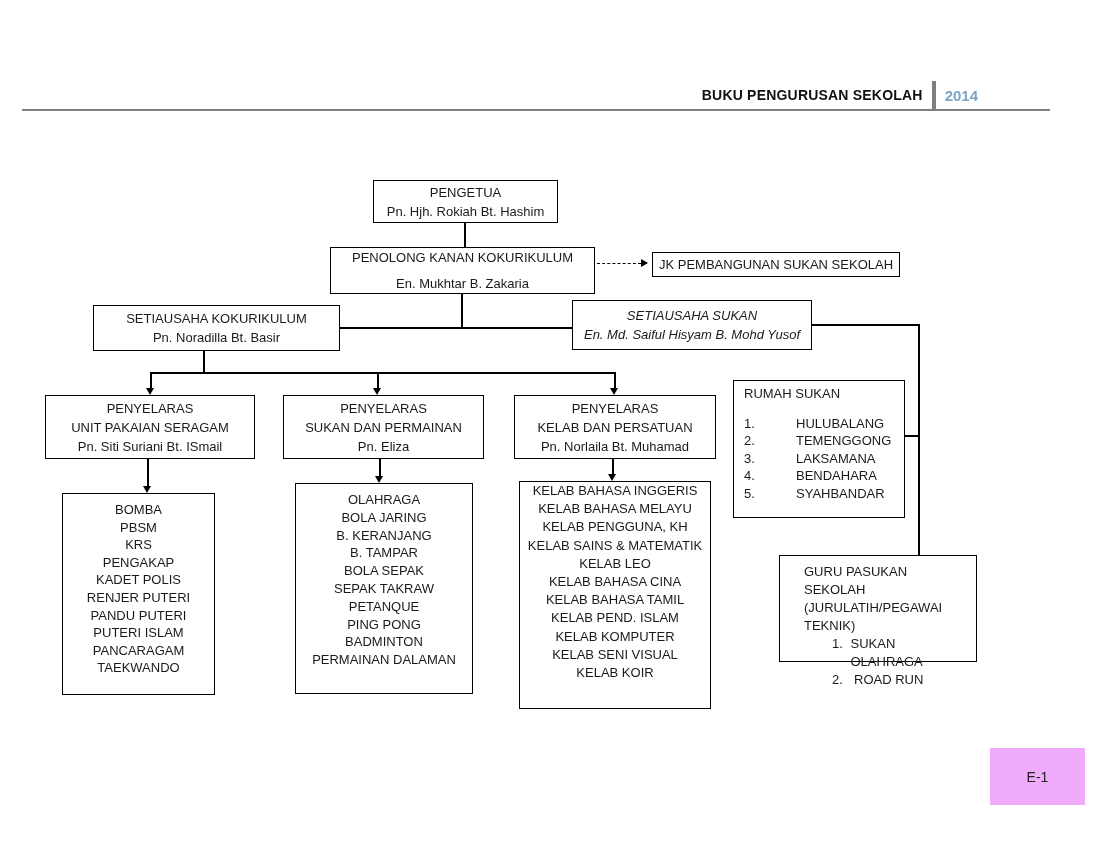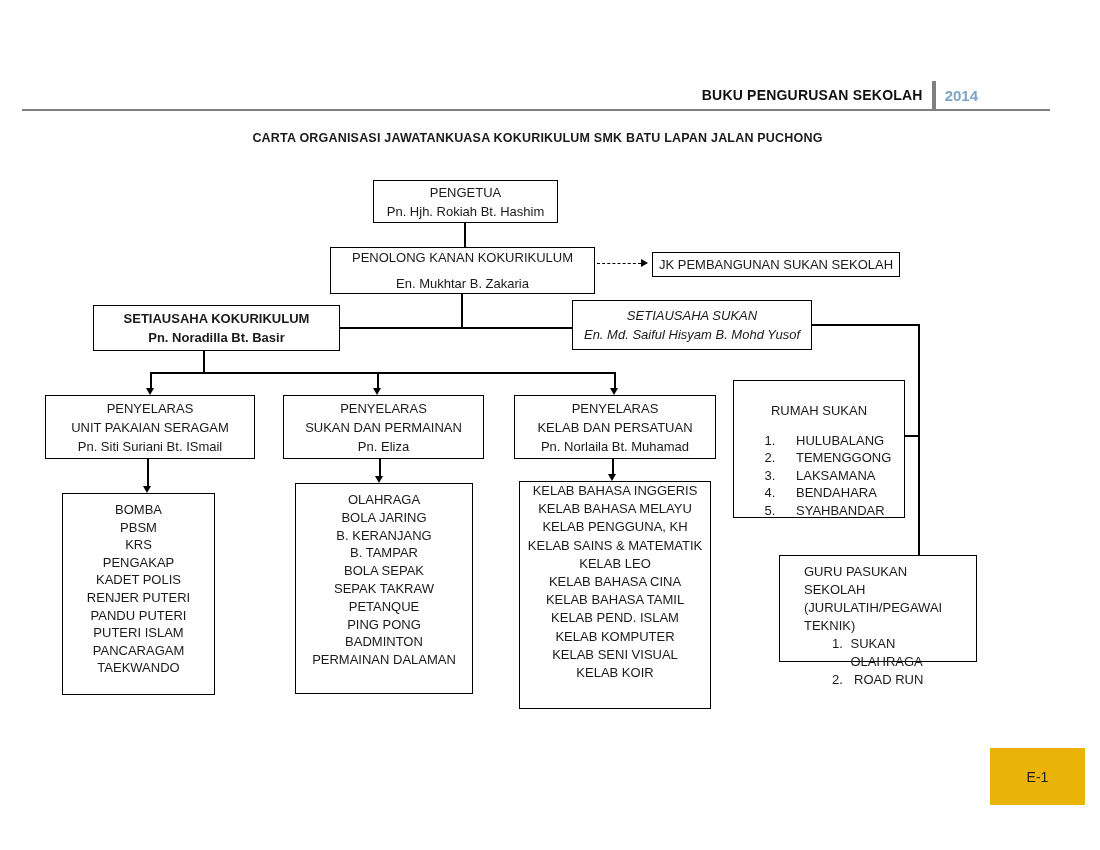--- a/index.html
+++ b/index.html
@@ -32,36 +32,35 @@
   
   .hline,.vline{position:absolute;background:#000;}
   .hline{height:1.5px;}
   .vline{width:1.5px;}
   .dashline{position:absolute;border-top:1.5px dashed #000;height:0;}
   .arrow-down{position:absolute;width:0;height:0;
     border-left:4.5px solid transparent;border-right:4.5px solid transparent;border-top:7px solid #000;}
   .arrow-right{position:absolute;width:0;height:0;
     border-top:4.5px solid transparent;border-bottom:4.5px solid transparent;border-left:7px solid #000;}
   
-  .page-tab{position:absolute;left:990px;top:748px;width:95px;height:57px;background:#eab308;
+  .page-tab{position:absolute;left:990px;top:748px;width:95px;height:57px;background:#f0abfc;
     display:flex;align-items:center;justify-content:center;font-size:14px;color:#222;}
 </style>
 </head>
 <body>
 
 <div id="page">
 
   <div class="header-row">
     <span class="book-title">BUKU PENGURUSAN SEKOLAH</span>
     <span class="header-divider"></span>
     <span class="header-year">2014</span>
   </div>
   <div class="header-rule"></div>
 
-  <div class="chart-title">CARTA ORGANISASI JAWATANKUASA KOKURIKULUM SMK BATU LAPAN JALAN PUCHONG</div>
 
   <div class="vline" style="left:464px;top:223px;height:24px;"></div>
   <div class="dashline" style="left:597px;top:263px;width:44px;"></div>
   <div class="arrow-right" style="left:641px;top:259px;"></div>
   <div class="vline" style="left:461px;top:294px;height:34px;"></div>
   <div class="hline" style="left:340px;top:327px;width:232px;"></div>
   <div class="hline" style="left:812px;top:324px;width:107px;"></div>
   <div class="vline" style="left:918px;top:324px;height:232px;"></div>
   <div class="hline" style="left:905px;top:435px;width:14px;"></div>
   <div class="vline" style="left:203px;top:351px;height:22px;"></div>
@@ -86,21 +85,21 @@
 
   <div class="node" style="left:330px;top:247px;width:265px;height:47px;justify-content:space-between;">
     <div>PENOLONG KANAN KOKURIKULUM</div>
     <div>En. Mukhtar B. Zakaria</div>
   </div>
 
   <div class="node" style="left:652px;top:252px;width:248px;height:25px;">
     <div>JK PEMBANGUNAN SUKAN SEKOLAH</div>
   </div>
 
-  <div class="node" style="left:93px;top:305px;width:247px;height:46px;font-weight:bold;">
+  <div class="node" style="left:93px;top:305px;width:247px;height:46px;">
     <div>SETIAUSAHA KOKURIKULUM</div>
     <div>Pn. Noradilla Bt. Basir</div>
   </div>
 
   <div class="node" style="left:572px;top:300px;width:240px;height:50px;font-style:italic;">
     <div>SETIAUSAHA SUKAN</div>
     <div>En. Md. Saiful Hisyam B. Mohd Yusof</div>
   </div>
 
   <div class="node" style="left:45px;top:395px;width:210px;height:64px;">
@@ -114,21 +113,21 @@
     <div>SUKAN DAN PERMAINAN</div>
     <div>Pn. Eliza</div>
   </div>
 
   <div class="node" style="left:514px;top:395px;width:202px;height:64px;">
     <div>PENYELARAS</div>
     <div>KELAB DAN PERSATUAN</div>
     <div>Pn. Norlaila Bt. Muhamad</div>
   </div>
 
-  <div class="leftbox" style="left:733px;top:380px;width:172px;height:138px;padding:22px 10px;text-align:center;">
+  <div class="leftbox" style="left:733px;top:380px;width:172px;height:138px;padding:5px 10px;">
     <div style="margin-bottom:14px;">RUMAH SUKAN</div>
     <div class="numrow" style="line-height:17.4px;">
       <span style="width:52px;">1.</span>
       <span>HULUBALANG</span>
     </div>
     <div class="numrow" style="line-height:17.4px;">
       <span style="width:52px;">2.</span>
       <span>TEMENGGONG</span>
     </div>
     <div class="numrow" style="line-height:17.4px;">

